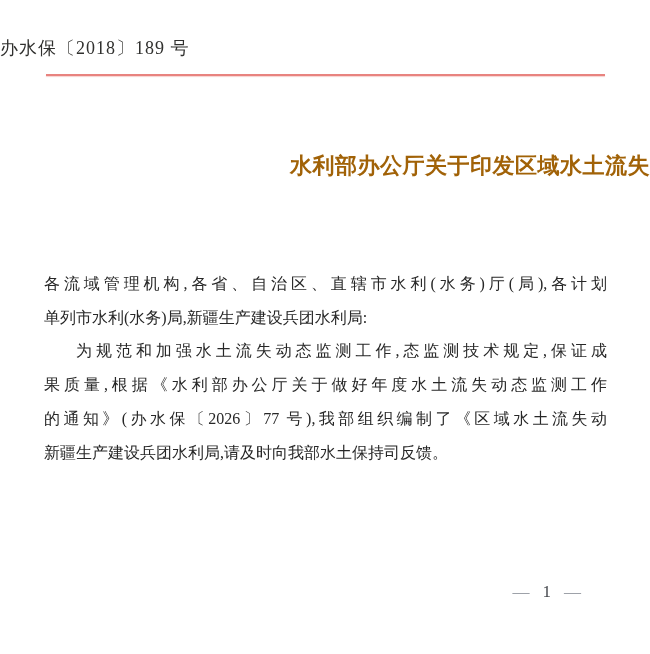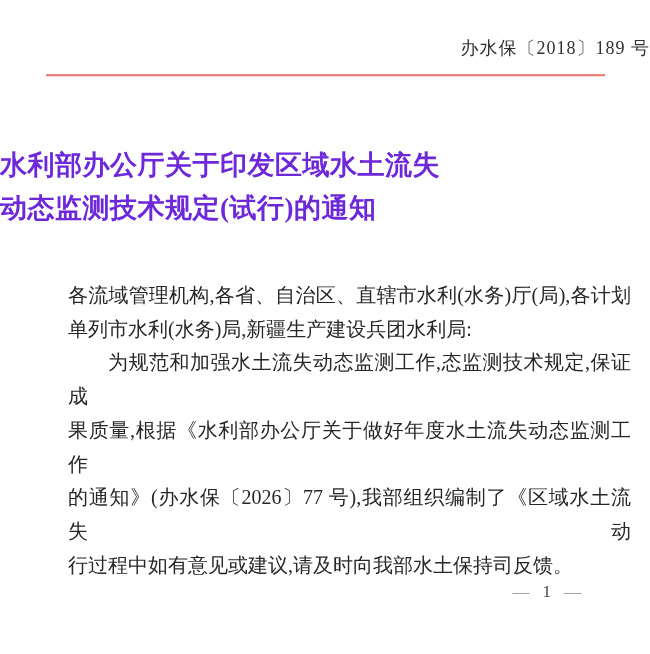--- a/index.html
+++ b/index.html
@@ -12,21 +12,21 @@
     color: #272727;
     overflow: hidden;
   }
 
   
   .doc-number {
     position: absolute;
     top: 36px;
     left: 0;
     width: 100%;
-    text-align: right;
+    text-align: left;
     font-size: 18px;
     letter-spacing: 1px;
     color: #30302e;
   }
 
   
   .red-line {
     position: absolute;
     left: 46px;
     top: 74px;
@@ -35,38 +35,37 @@
     background: #e8837f;
     box-shadow: 0 1px 1px rgba(238, 152, 148, 0.45);
   }
 
   
   .title-block {
     position: absolute;
     top: 144px;
     left: 0;
     width: 100%;
-    text-align: left;
+    text-align: right;
     font-weight: bold;
-    font-size: 27px;
+    font-size: 22px;
     line-height: 43px;
     letter-spacing: 0.5px;
-    color: #6d28d9;
+    color: #a16207;
   }
 
   
   .body-block {
     position: absolute;
     left: 44px;
-    top: 279px;
+    top: 267px;
     width: 563px;
-    font-size: 20px;
+    font-size: 16px;
     line-height: 33.7px;
     color: #272727;
-    margin-left: 24px;
   }
   .line { white-space: pre-wrap; }
   .line.full {
     text-align: justify;
     text-align-last: justify;
   }
   .line.indent { text-indent: 2em; }
 
   
   .page-num {
@@ -86,30 +85,29 @@
 <body>
 
 <div class="page">
 
   <div class="doc-number">办水保〔2018〕189 号</div>
 
   <div class="red-line"></div>
 
   <div class="title-block">
     <div>水利部办公厅关于印发区域水土流失</div>
-    <div>动态监测技术规定(试行)的通知</div>
   </div>
 
   <div class="body-block">
     <div class="line full">各流域管理机构,各省、自治区、直辖市水利(水务)厅(局),各计划</div>
     <div class="line">单列市水利(水务)局,新疆生产建设兵团水利局:</div>
     <div class="line full indent">为规范和加强水土流失动态监测工作,态监测技术规定,保证成</div>
     <div class="line full">果质量,根据《水利部办公厅关于做好年度水土流失动态监测工作</div>
     <div class="line full">的通知》(办水保〔2026〕77 号),我部组织编制了《区域水土流失动</div>
-    <div class="line">行过程中如有意见或建议,请及时向我部水土保持司反馈。</div>
+    <div class="line">新疆生产建设兵团水利局,请及时向我部水土保持司反馈。</div>
   </div>
 
   <div class="page-num">
     <span class="dash">—</span>
     <span class="num">1</span>
     <span class="dash">—</span>
   </div>
 
 </div>
 

